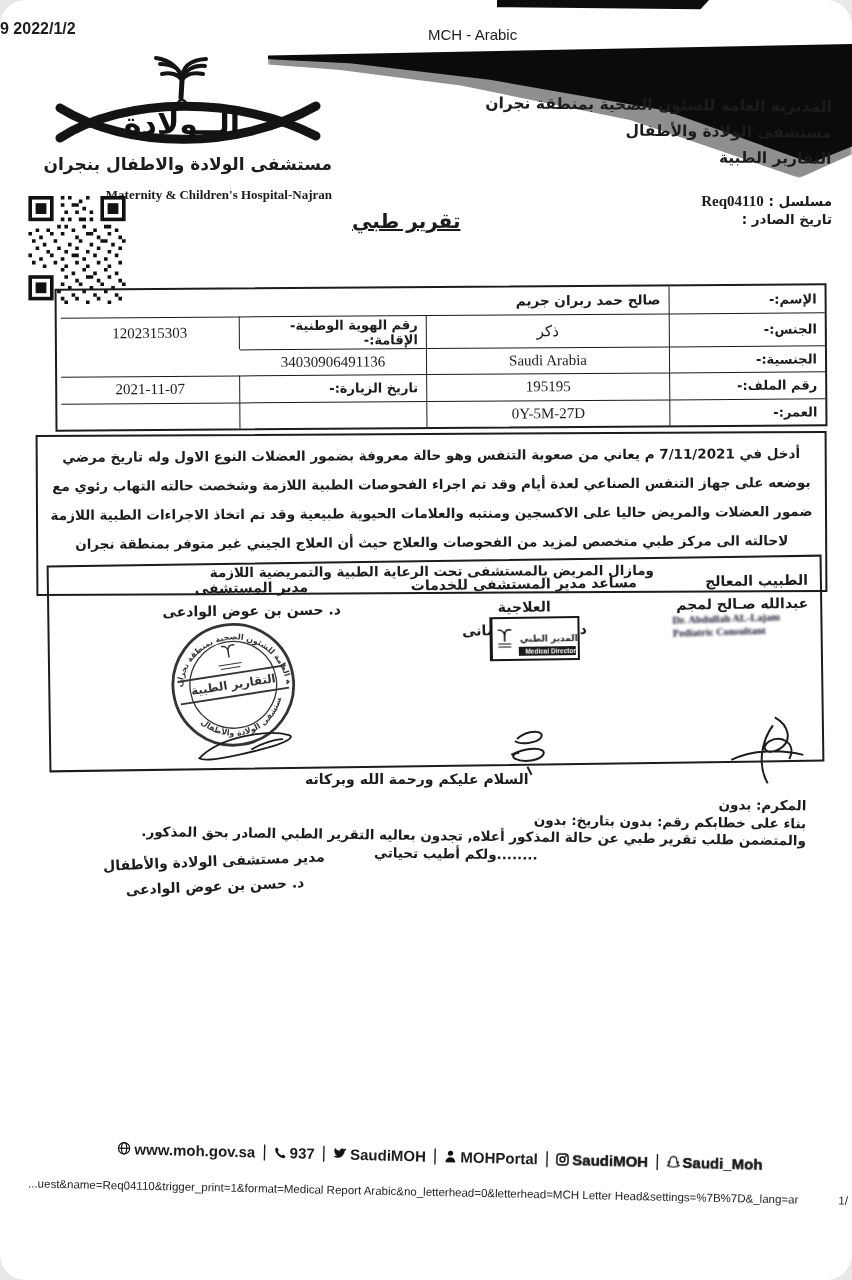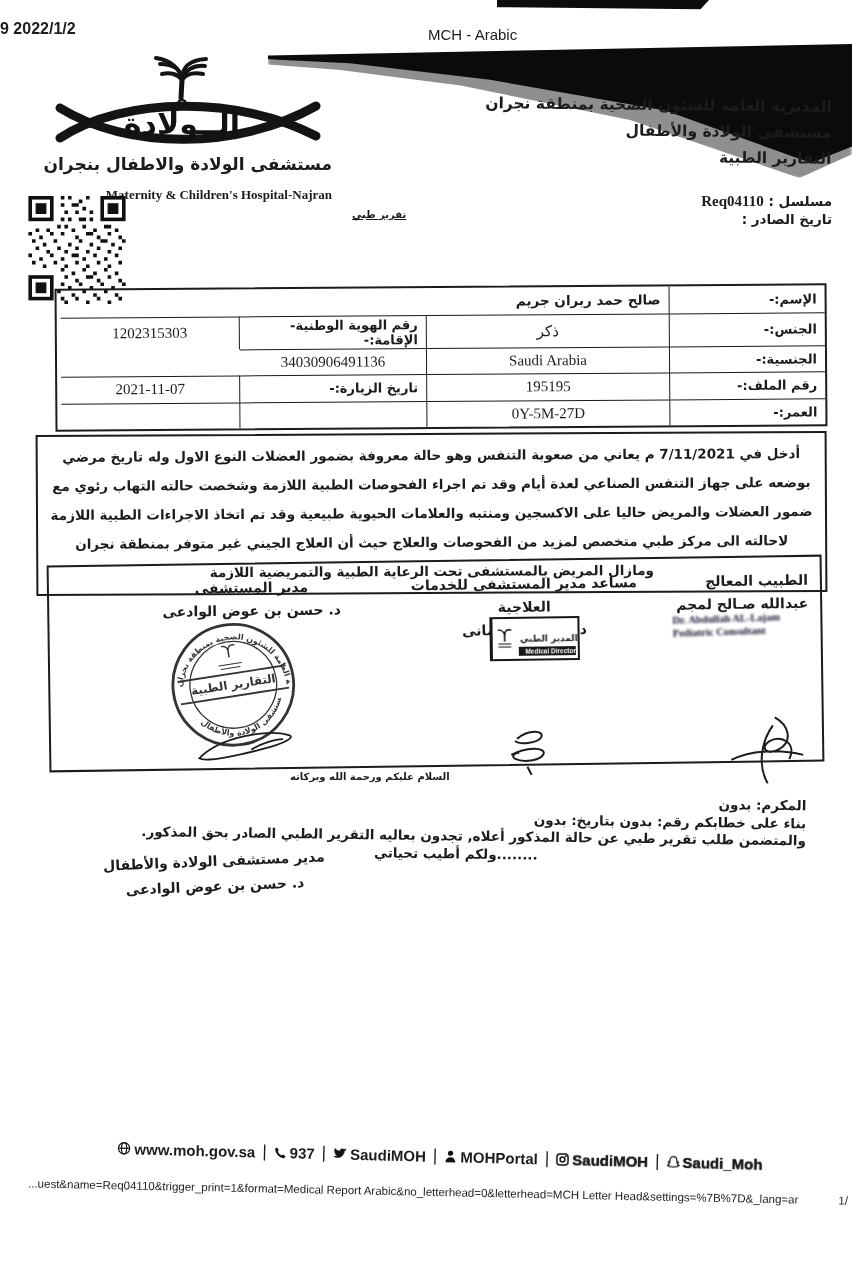--- a/index.html
+++ b/index.html
@@ -1,17 +1,17 @@
 <!DOCTYPE html>
 <html lang="ar"><head>
 <meta charset="utf-8">
 <style>
   html,body{margin:0;padding:0;background:#e8e8e8;}
   .page{position:relative;width:852px;height:1280px;background:#ffffff;overflow:hidden;
-        font-family:"DejaVu Sans",sans-serif;color:#1c1c1c;}
+        font-family:"DejaVu Sans",sans-serif;color:#1c1c1c;border-radius:26px;}
   .abs{position:absolute;}
   .ar{direction:rtl;unicode-bidi:plaintext;}
 
   
   .top-bar{left:497px;top:0;width:212px;height:13px;background:#0d0d0d;
            clip-path:polygon(0 0,100% 0,96% 72%,0 55%);}
   .wedge-gray{left:268px;top:46px;width:584px;height:132px;background:#8f8f8f;filter:blur(1.6px);
            clip-path:polygon(0% 10%,100% 2%,100% 82%,91% 100%,62% 56%,33% 30%,12% 18%,0% 14%);}
   .wedge-black{left:268px;top:44px;width:584px;height:128px;background:#0b0b0b;
            clip-path:polygon(0% 9%,100% 0%,100% 80%,93% 93%,68% 52%,38% 28%,14% 15%,0% 12%);}
@@ -20,21 +20,21 @@
   .doc-label{left:428px;top:26px;font:15px "Liberation Sans",sans-serif;}
 
   
   .logo{left:22px;top:56px;width:310px;text-align:right;}
   .logo-caption-ar{font-size:17px;font-weight:bold;margin-top:-2px;}
   .logo-caption-en{font:bold 13px "Liberation Serif",serif;margin-top:13px;}
   .hdr-right{right:20px;top:92px;text-align:right;font-size:15.5px;font-weight:bold;
              line-height:26px;transform:rotate(.6deg);}
   .meta{right:20px;top:192px;font-size:13.5px;font-weight:bold;line-height:18px;}
   .meta .latin{font-family:"Liberation Serif",serif;font-size:15px;}
-  .report-title{left:352px;top:209px;font-size:10px;font-weight:bold;text-decoration:underline;}
+  .report-title{left:352px;top:209px;font-size:20px;font-weight:bold;text-decoration:underline;}
   .qr{left:28px;top:196px;}
 
   
   .ptable{left:55px;top:286px;width:768px;border:2px solid #1c1c1c;direction:rtl;
           transform:rotate(-.4deg);}
   .prow{display:grid;grid-template-columns:155px 243px 187px 179px;min-height:26.5px;align-items:center;}
   .prow + .prow > .c{border-top:1.4px solid #1c1c1c;}
   .c + .c{border-right:1.4px solid #1c1c1c;} 
   .c{height:100%;display:flex;align-items:center;box-sizing:border-box;padding:1px 8px;}
   .c.lab{justify-content:flex-start;font-size:13px;font-weight:bold;}
@@ -61,21 +61,21 @@
   .stamp-md{position:absolute;left:440px;top:56px;width:86px;height:40px;border:2.5px solid #151515;
         display:flex;direction:rtl;filter:blur(.35px);background:#fff;}
   .stamp-md .txt{flex:1;text-align:right;font-size:9px;font-weight:bold;padding-top:15px;}
   .stamp-md .txt .en{display:block;background:#181818;color:#fff;font:bold 6.5px "Liberation Sans",sans-serif;
         margin:3px 2px 0;padding:1px 0;}
   .stamp-md .emb{width:24px;border-left:1.5px solid #151515;display:flex;align-items:center;justify-content:center;}
   .stamp-round{position:absolute;left:116px;top:54px;transform:rotate(-8deg);opacity:.92;}
 
   .sig-svg{position:absolute;}
 
-  .salam{left:290px;top:771px;font-size:10px;font-weight:bold;}
+  .salam{left:305px;top:771px;font-size:14px;font-weight:bold;}
 
   .closing{right:46px;top:792px;width:770px;direction:rtl;text-align:right;font-size:13.5px;
            font-weight:bold;line-height:17.5px;transform:rotate(.8deg);}
   .closing .regards{margin-right:268px;}
 
   .mgr-block{left:82px;top:849px;width:265px;text-align:center;font-size:14px;font-weight:bold;
              line-height:25px;transform:rotate(-2.4deg);direction:rtl;}
 
   
   .footer-bar{left:140px;top:1146px;width:600px;display:flex;align-items:center;justify-content:center;

